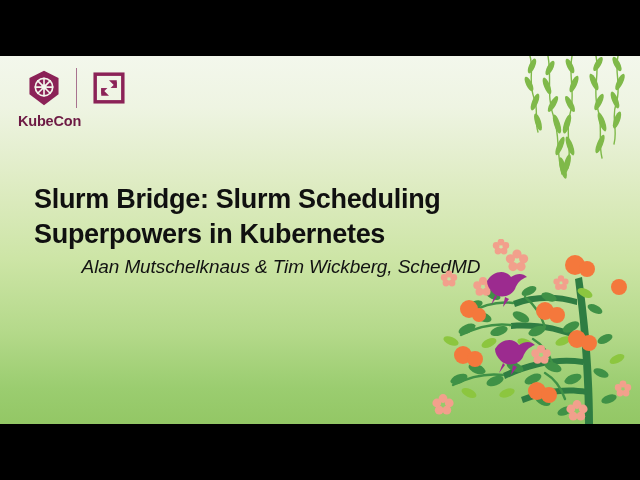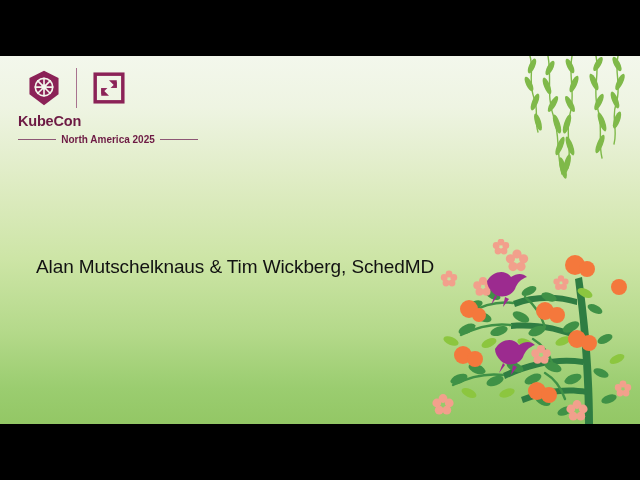--- a/index.html
+++ b/index.html
@@ -26,21 +26,21 @@
   #kubecon-word{width:52px;text-align:center;}
   #cloudnativecon-word{margin-left:8px;font-size:13.5px;}
   #logo-sub{display:flex;align-items:center;margin-top:5px;}
   #logo-sub .rule{flex:1;height:1px;background:#8d5775;}
   #logo-sub-text{color:#6d1a44;font-weight:bold;font-size:10px;padding:0 5px;white-space:nowrap;}
 
   
   #title{position:absolute;left:34px;top:126px;width:470px;color:#101010;
          font-size:27px;font-weight:bold;line-height:1.28;letter-spacing:-0.3px;}
   #subtitle{position:absolute;left:36px;top:200px;width:490px;color:#121212;
-            font-size:19px;letter-spacing:-0.1px;}
+            font-size:19px;font-style:italic;letter-spacing:-0.1px;text-align:center;}
 
   
   #willow{position:absolute;right:0;top:0;width:130px;height:180px;z-index:2;pointer-events:none;}
   #tree{position:absolute;right:0;bottom:0;width:215px;height:185px;z-index:1;pointer-events:none;}
 </style>
 </head>
 <body>
 
 <div id="frame">
 
@@ -261,25 +261,21 @@
             <path d="M13 31 L31 13 L31 22 L13 22 Z" fill="#8b2257" opacity="0.95"></path>
             <path d="M13 31 L31 13" stroke="#f3f7ec" stroke-width="2.6" fill="none"></path>
             <path d="M13 22 L13 31 L22 31 Z" fill="#8b2257"></path>
             <path d="M22 13 L31 13 L31 22 Z" fill="#8b2257"></path>
           </svg>
         </span>
       </div>
       <div id="logo-words">
         <span class="logo-word" id="kubecon-word">KubeCon</span>
       </div>
-      <div id="logo-sub">
-        <span class="rule"></span>
-        <span id="logo-sub-text">North America 2025</span>
-        <span class="rule"></span>
-      </div>
     </div>
 
+    <div id="title">Slurm Bridge: Slurm Scheduling Superpowers in Kubernetes</div>
     <div id="subtitle">Alan Mutschelknaus &amp; Tim Wickberg, SchedMD</div>
 
   </div>
 
   <div class="bar" id="bar-bottom"></div>
 </div>
 
 </body></html>

